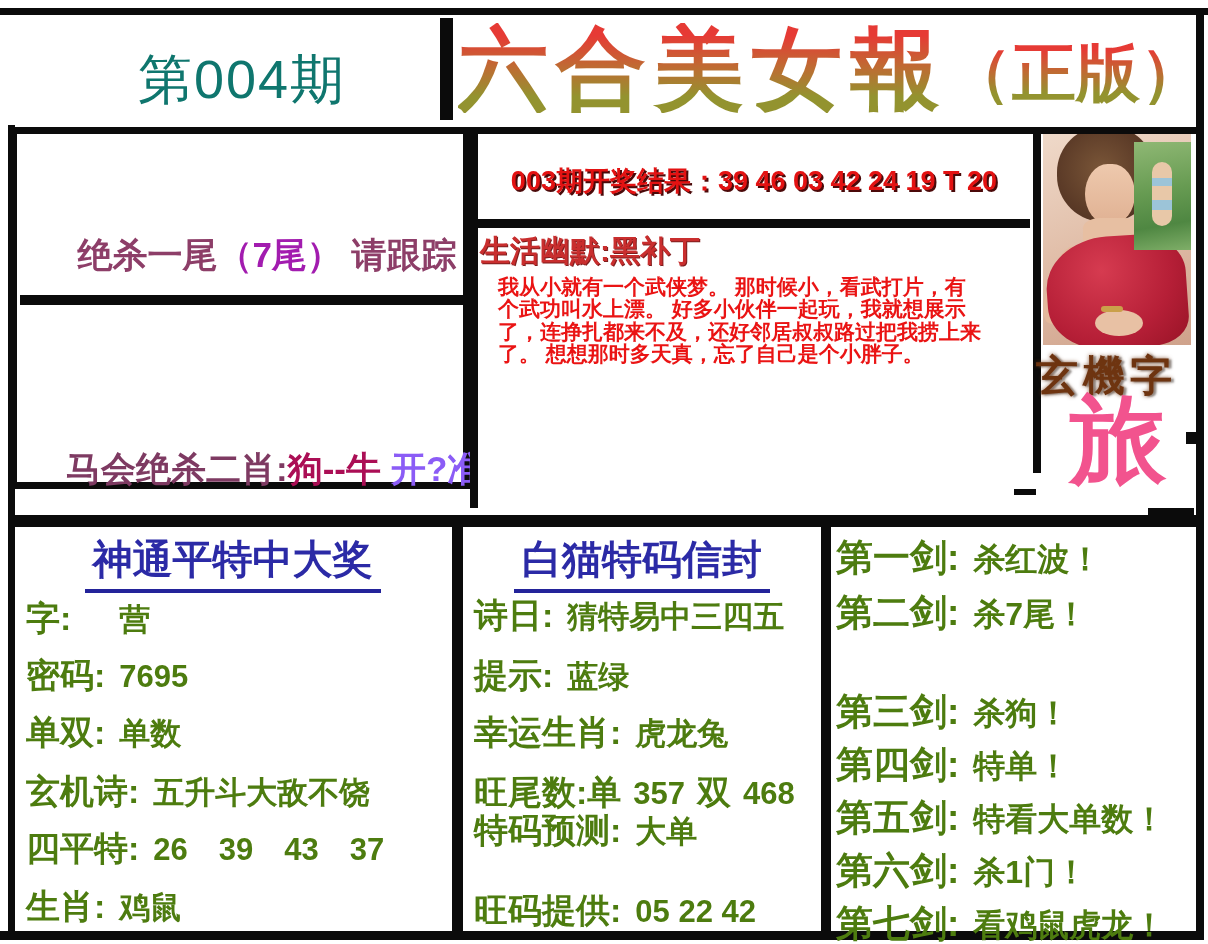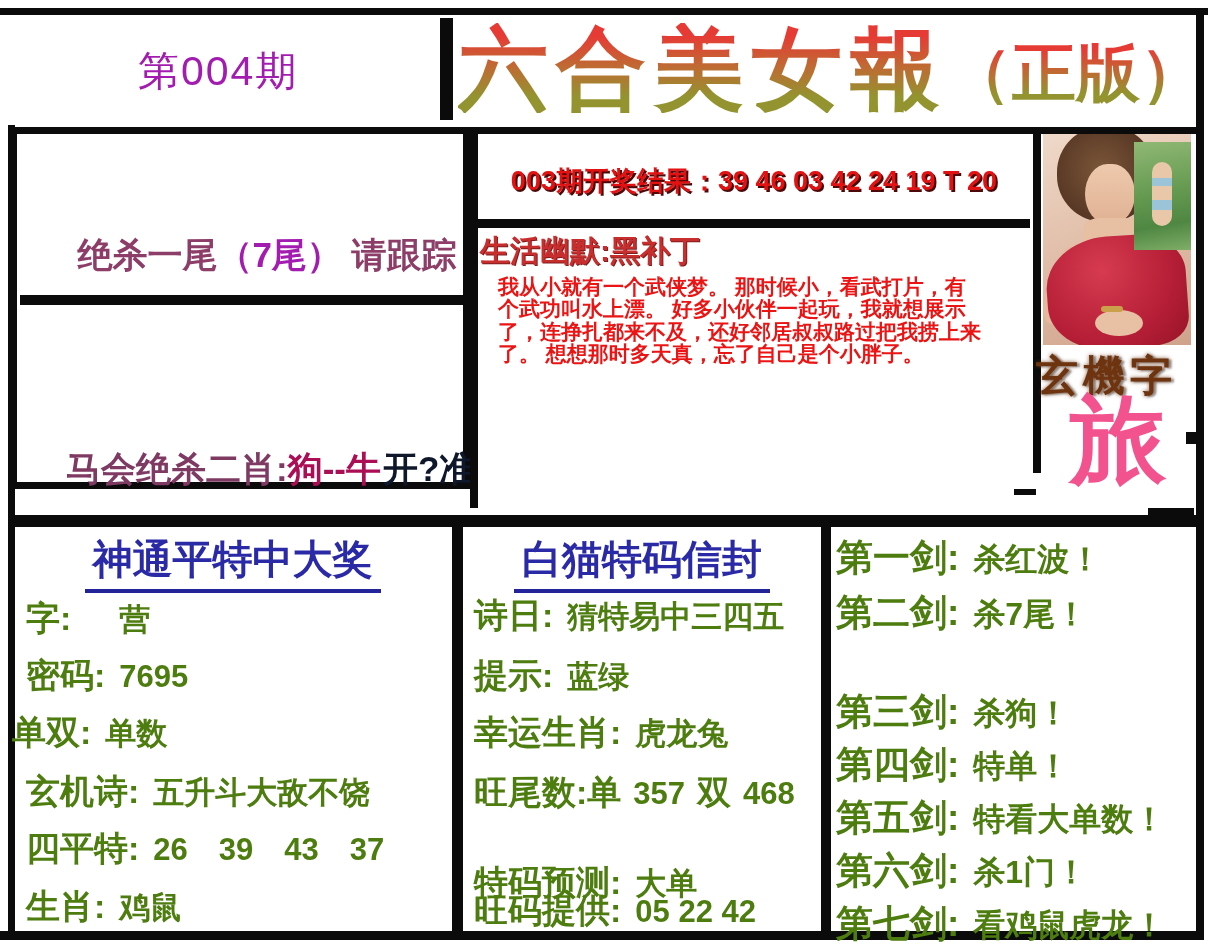--- a/index.html
+++ b/index.html
@@ -1,40 +1,40 @@
 <!DOCTYPE html>
 <html><head>
 <meta charset="utf-8">
 <style>
   html,body{margin:0;padding:0;background:#ffffff;}
   body{width:1208px;height:944px;position:relative;overflow:hidden;
        font-family:"Liberation Sans", sans-serif;}
   .bar{position:absolute;background:#0b0b0b;}
   
-  .issue{position:absolute;left:138px;top:44px;font-size:41px;color:#a21caf;
+  .issue{position:absolute;left:138px;top:44px;font-size:54px;color:#0f766e;
          font-weight:500;letter-spacing:2px;}
   .masthead{position:absolute;left:458px;top:12px;width:736px;height:112px;
             display:flex;align-items:center;white-space:nowrap;}
   .grad-text{font-family:"DejaVu Serif", serif;font-weight:bold;line-height:1;
              background:linear-gradient(180deg,#e63a35 14%,#c06a33 48%,#93932f 82%);
              -webkit-background-clip:text;background-clip:text;color:transparent;}
   .masthead .main{font-size:90px;letter-spacing:8px;}
   .masthead .edition{font-size:64px;margin-top:10px;text-decoration:underline;}
   
   .leftbox{position:absolute;left:10px;top:127px;width:460px;height:362px;
            border:7px solid #0b0b0b;box-sizing:border-box;background:#fff;}
   .tailkill{position:absolute;left:18px;top:232px;width:440px;text-align:center;
             padding-left:58px;font-size:35px;font-weight:bold;color:#8d3e68;
             white-space:nowrap;box-sizing:border-box;}
   .tailkill .hl{color:#a21caf;}
   .zodiackill{position:absolute;left:18px;top:446px;width:445px;text-align:center;
               padding-left:48px;font-size:35px;font-weight:bold;color:#7e3a62;
               white-space:nowrap;box-sizing:border-box;}
   .zodiackill .hl{color:#ab0e55;}
-  .zodiackill .sfx{color:#0f172a;margin-left:2px;}
+  .zodiackill .sfx{color:#8b5cf6;margin-left:10px;}
   
   .midbox{position:absolute;left:470px;top:127px;width:563px;height:381px;
           border-left:8px solid #0b0b0b;border-top:7px solid #0b0b0b;
           box-sizing:border-box;background:#fff;}
   .result{position:absolute;left:478px;top:163px;width:552px;text-align:center;
           font-size:27px;font-weight:bold;color:#e31212;white-space:nowrap;
           text-shadow:2px 2px 0 #4b0909;}
   .humor{position:absolute;left:480px;top:231px;font-size:30px;font-weight:bold;
          color:#c92e2e;white-space:nowrap;text-shadow:1px 1px 0 #7e1d1d;}
   .story{position:absolute;left:498px;top:276px;width:535px;color:#ea1414;
@@ -151,21 +151,21 @@
 
 <div class="sec-title" style="left:20px;top:532px;width:425px;">
   <span>神通平特中大奖</span>
 </div>
 <div class="blue-row" style="left:26px;top:596px;">
   <span class="lbl">字:</span><span class="val indent">营</span>
 </div>
 <div class="blue-row" style="left:26px;top:653px;">
   <span class="lbl">密码:</span><span class="val">7695</span>
 </div>
-<div class="blue-row" style="left:12px;top:710px;">
+<div class="blue-row" style="left:26px;top:710px;">
   <span class="lbl">单双:</span><span class="val">单数</span>
 </div>
 <div class="blue-row" style="left:26px;top:769px;">
   <span class="lbl">玄机诗:</span><span class="val">五升斗大敌不饶</span>
 </div>
 <div class="blue-row" style="left:26px;top:826px;">
   <span class="lbl">四平特:</span><span class="val">26　39　43　37</span>
 </div>
 <div class="blue-row" style="left:26px;top:884px;">
   <span class="lbl">生肖:</span><span class="val">鸡鼠</span>
@@ -179,21 +179,21 @@
 </div>
 <div class="blue-row" style="left:474px;top:653px;">
   <span class="lbl">提示:</span><span class="val">蓝绿</span>
 </div>
 <div class="blue-row" style="left:474px;top:710px;">
   <span class="lbl">幸运生肖:</span><span class="val">虎龙兔</span>
 </div>
 <div class="blue-row" style="left:474px;top:770px;">
   <span class="lbl">旺尾数:单</span><span class="val2">357</span><span class="lbl2">双</span><span class="val2">468</span>
 </div>
-<div class="blue-row" style="left:474px;top:860px;">
+<div class="blue-row" style="left:474px;top:808px;">
   <span class="lbl">特码预测:</span><span class="val">大单</span>
 </div>
 <div class="blue-row" style="left:474px;top:888px;">
   <span class="lbl">旺码提供:</span><span class="val">05  22  42</span>
 </div>
 
 <div class="blue-row sword-row" style="left:836px;top:533px;">
   <span class="lbl">第一剑:</span><span class="val">杀红波！</span>
 </div>
 <div class="blue-row sword-row" style="left:836px;top:588px;">

